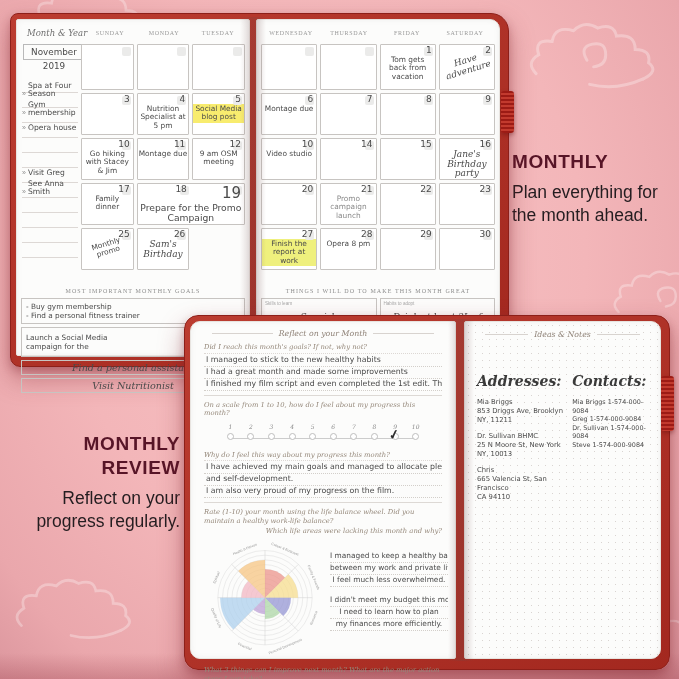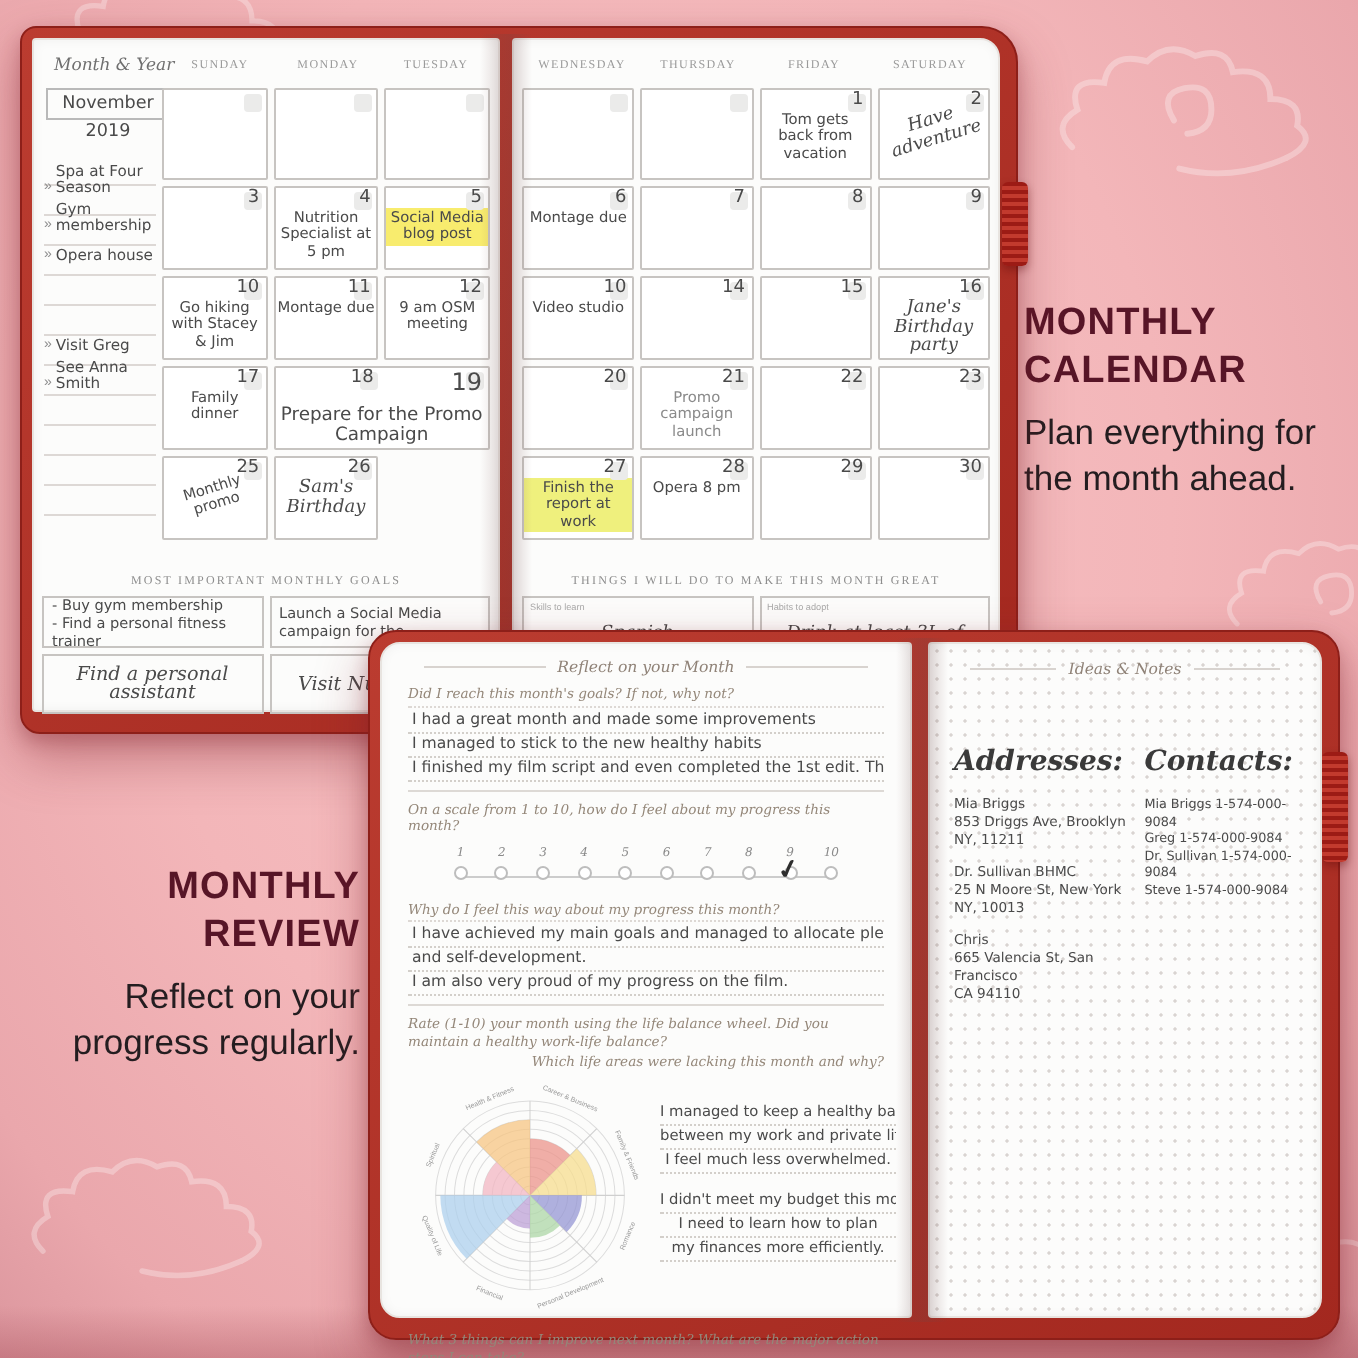--- a/index.html
+++ b/index.html
@@ -51,34 +51,34 @@
     grid-template-rows:46px 42px 42px 42px 42px}
   .grid-left{left:64px;width:164px;grid-template-columns:repeat(3,1fr)}
   .grid-right{left:4px;right:4px;grid-template-columns:repeat(4,1fr)}
   .cell{position:relative;border:1px solid #c7c4c1;background:#fff;border-radius:1px}
   .cell.span2{grid-column:span 2}
   .dsq{position:absolute;top:2px;right:2px;width:9px;height:9px;background:#ebebea;border-radius:2px}
   .dsq-mid{display:none}
   .span2 .dsq-mid{display:block;right:calc(50% + 2px)}
   .dnum{position:absolute;top:0;right:3px;font-size:9px;color:#3c3c3c}
   .span2 .dnum{right:calc(50% + 4px)}
-  .dnum2{position:absolute;top:0;right:3px;font-size:12px;color:#3c3c3c}
+  .dnum2{position:absolute;top:0;right:3px;font-size:15px;color:#3c3c3c}
   .dnum2:empty{display:none}
   .note{margin:11px 1px 1px;font-size:7.4px;line-height:8.4px;text-align:center;color:#454545}
   .note:empty{display:none}
   .bignote .note{font-size:9.2px;line-height:10px;margin-top:19px}
   .rot .note{transform:rotate(-17deg)}
   .script .note{font-family:"DejaVu Serif",serif;font-style:italic;font-size:9px;line-height:9.6px}
   .soft .note{color:#8a8a8a}
   .hl-y .note{background:#f8ec6e;box-shadow:0 0 0 1px #f8ec6e}
   .hl-g .note{background:#eff07d;box-shadow:0 0 0 1px #eff07d}
   .sec-head{position:absolute;top:268px;left:0;right:0;text-align:center;
     font-family:"Liberation Serif",serif;font-size:6px;letter-spacing:1.1px;color:#8d8d8d}
   .gboxes{position:absolute;left:4px;right:4px;top:278px;display:grid;gap:3px;
-    grid-template-columns:1fr 1fr;grid-template-rows:26px 30px}
+    grid-template-columns:1fr;grid-template-rows:26px 30px}
   .gbox{border:1px solid #c7c4c1;padding:2px 4px;display:flex;flex-direction:column;justify-content:center}
   .gline{font-size:7.3px;line-height:9px;color:#474747}
   .gline:empty{display:none}
   .gbox.big .gline{font-family:"DejaVu Serif",serif;font-style:italic;font-size:9.6px;text-align:center}
   .tboxes{position:absolute;left:4px;right:4px;top:278px;display:grid;gap:3px;
     grid-template-columns:1fr 1fr;grid-template-rows:52px}
   .tbox{position:relative;border:1px solid #c7c4c1}
   .tag{position:absolute;top:2px;left:3px;font-size:4.6px;color:#a9a9a9}
   .tline{margin-top:13px;text-align:center;font-family:"DejaVu Serif",serif;font-style:italic;
     font-size:9px;color:#474747;padding:0 2px}
@@ -408,22 +408,22 @@
     <div class="elastic elastic-rev"></div>
     <div class="pages">
 
       <div class="page rev-left">
         <div class="rev-title">
             <span>Reflect on your Month</span>
           </div>
 
         <div class="q qd">Did I reach this month's goals? If not, why not?</div>
         <div>
-          <div class="aline hw">I had a great month and made some improvements</div>
-            <div class="aline hw">I managed to stick to the new healthy habits</div>
+          <div class="aline hw">I managed to stick to the new healthy habits</div>
+            <div class="aline hw">I had a great month and made some improvements</div>
             <div class="aline hw">I finished my film script and even completed the 1st edit. That feels great!</div>
         </div>
         <div class="hrline"></div>
 
         <div class="q">On a scale from 1 to 10, how do I feel about my progress this month?</div>
         <div class="scale">
           <div class="sc-item">
               <span class="sc-num">1</span>
               <span class="sc-dot"></span>
             </div>
@@ -565,21 +565,20 @@
           </div>
         </div>
       </div>
 
       <div class="spine spine-rev"></div>
     </div>
   </section>
 
   <div class="cap cap-cal">
     <div class="cap-title">MONTHLY</div>
-    <div class="cap-title">CALENDAR</div>
     <div class="cap-sub">Plan everything for the month ahead.</div>
   </div>
   <div class="cap cap-rev">
     <div class="cap-title">MONTHLY</div>
     <div class="cap-title">REVIEW</div>
     <div class="cap-sub">Reflect on your progress regularly.</div>
   </div>
 </div>
 
 </body></html>

